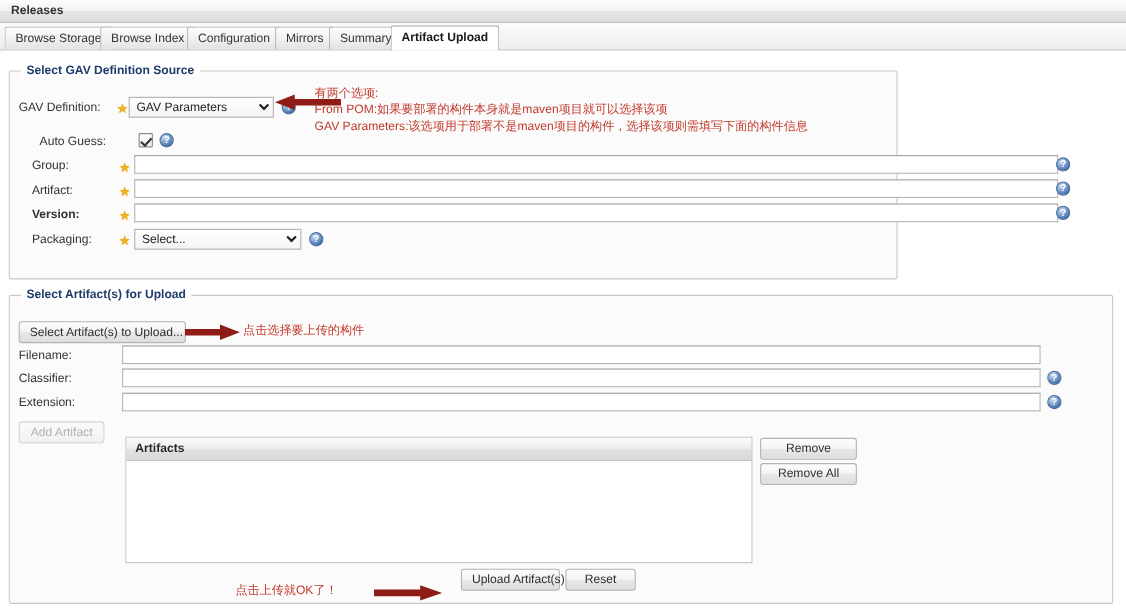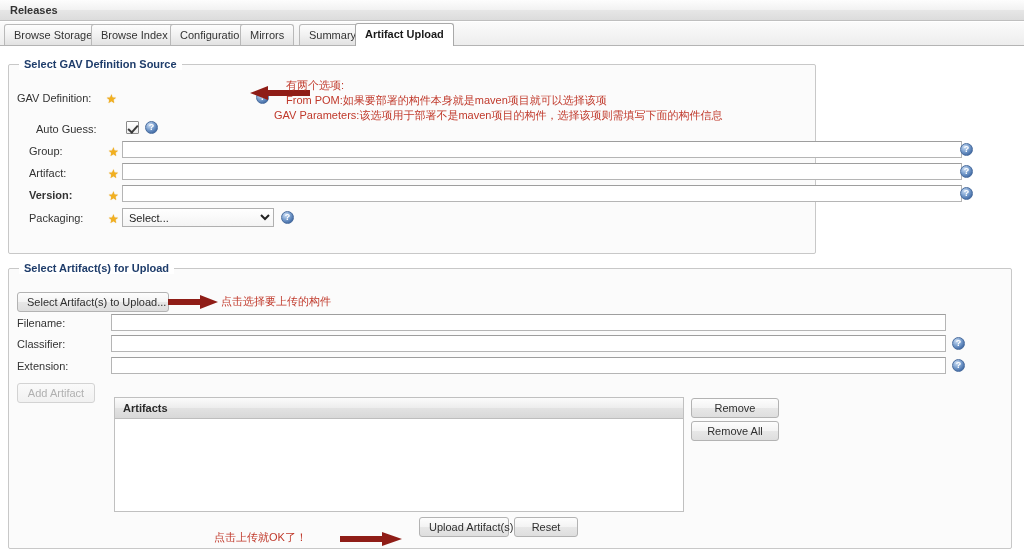--- a/index.html
+++ b/index.html
@@ -207,32 +207,35 @@
 <div id="app">
 
   <div class="titlebar">
     <div class="label">Releases</div>
   </div>
 
   <div class="tabstrip">
     <div class="tab" style="left:4px;">Browse Storage</div>
     <div class="tab" style="left:91px;">Browse Index</div>
     <div class="tab" style="left:170px;">Configuration</div>
-    <div class="tab" style="left:240px;text-align:right;">Mirrors</div>
+    <div class="tab" style="left:250px;text-align:right;">Mirrors</div>
     <div class="tab" style="left:299px;">Summary</div>
     <div class="tab active" style="left:355px; top:1px;">Artifact Upload</div>
   </div>
 
   <div class="content">
 
     <div class="fieldset" id="fs-gav">
       <div class="legend">Select GAV Definition Source</div>
 
       <div class="lbl" style="left:8px; top:27px;">GAV Definition:</div>
       <div class="star" style="left:97px; top:30px;"></div>
+      <select class="sel" style="left:108px; top:23px; width:132px;">
+        <option>GAV Parameters</option>
+      </select>
       <div class="help" style="left:247px; top:26px;"></div>
 
       <div class="lbl" style="left:27px; top:58px;">Auto Guess:</div>
       <div class="chk" style="left:117px; top:56px;"></div>
       <div class="help" style="left:136px; top:56px;"></div>
 
       <div class="lbl" style="left:20px; top:80px;">Group:</div>
       <div class="star" style="left:99px; top:83px;"></div>
       <input class="txt" style="left: 113px; top: 76px; width: 840px;" placeholder="">
       <div class="help" style="left:951px; top:78px;"></div>
@@ -285,21 +288,21 @@
 
       <div class="btn" style="left:410px; top:248px; width:90px;">Upload Artifact(s)</div>
       <div class="btn" style="left:505px; top:248px; width:64px;">Reset</div>
     </div>
 
     <svg class="arrow" style="left:250px; top:38px;" width="60" height="18">
       <polygon points="0,9 18,2 18,6 60,6 60,12 18,12 18,16" fill="#8f1d17"></polygon>
     </svg>
     <div class="anno" style="left:286px; top:32px;">有两个选项:</div>
     <div class="anno" style="left:286px; top:47px;">From POM:如果要部署的构件本身就是maven项目就可以选择该项</div>
-    <div class="anno" style="left:274px; top:62px;">GAV  Parameters:该选项用于部署不是maven项目的构件，选择该项则需填写下面的构件信息</div>
+    <div class="anno" style="left:286px; top:62px;">GAV  Parameters:该选项用于部署不是maven项目的构件，选择该项则需填写下面的构件信息</div>
 
     <svg class="arrow" style="left:168px; top:248px;" width="50" height="16">
       <polygon points="50,8 32,1 32,5 0,5 0,11 32,11 32,15" fill="#8f1d17"></polygon>
     </svg>
     <div class="anno" style="left:221px; top:248px;">点击选择要上传的构件</div>
 
     <svg class="arrow" style="left:340px; top:485px;" width="62" height="16">
       <polygon points="0,8 20,1 20,5 62,5 62,11 20,11 20,15" fill="#8f1d17" transform="translate(62,0) scale(-1,1)"></polygon>
     </svg>
     <div class="anno" style="left:214px; top:484px;">点击上传就OK了！</div>

